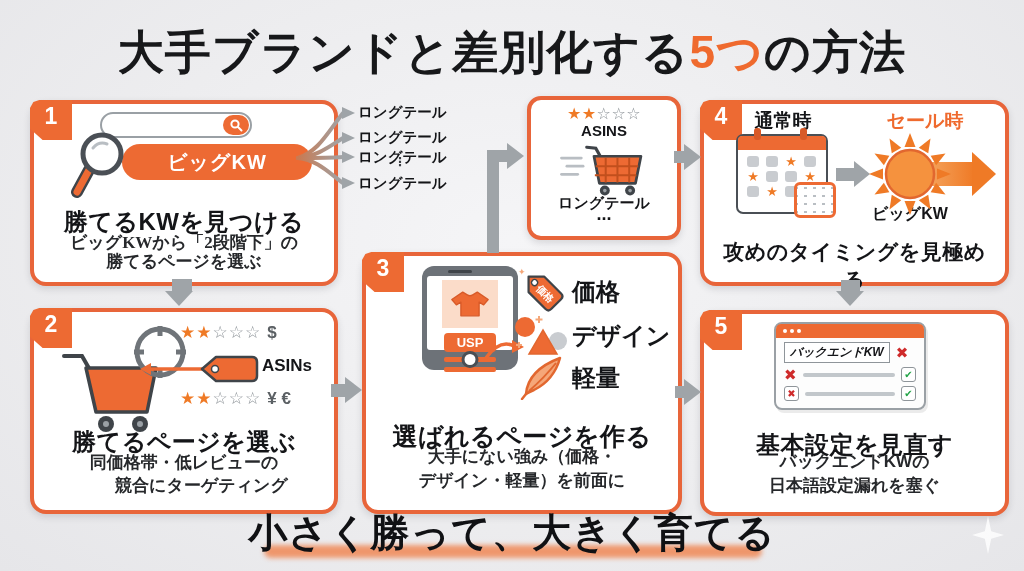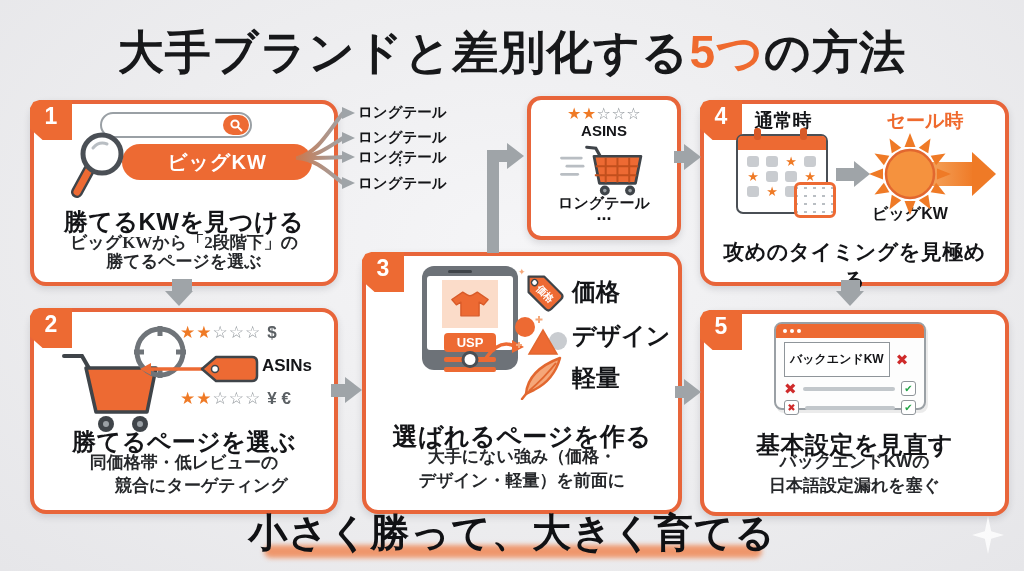--- a/index.html
+++ b/index.html
@@ -97,22 +97,22 @@
   #c4-bigkw{position:absolute;left:164px;top:100px;width:84px;text-align:center;
     font-size:16px;font-weight:900;}
   #c4-h{top:122px;font-size:21px;} #c4-p1{top:150px;font-weight:800;}
   
   #c5-browser{position:absolute;left:70px;top:8px;width:152px;height:88px;background:#fdfdfd;
     border:2px solid #9aa0a5;border-radius:8px;box-sizing:border-box;box-shadow:2px 3px 0 rgba(0,0,0,.08);}
   .b-top{height:14px;background:#ED6A33;border-radius:5px 5px 0 0;display:flex;
     align-items:center;gap:3px;padding-left:7px;}
   .dot{width:4px;height:4px;background:#fff;border-radius:50%;}
   .b-row{display:flex;align-items:center;gap:6px;padding:0 8px;margin-top:4px;}
-  .kw-label{border:1.5px solid #8f959a;font-size:12px;font-weight:800;padding:8px 5px;
-    color:#141518;background:#fff;white-space:nowrap;}
+  .kw-label{border:1.5px solid #8f959a;font-size:12px;font-weight:800;padding:1px 5px;
+    color:#141518;background:#fff;white-space:nowrap;font-style:italic;}
   .x-mark{color:#CF2B2B;font-weight:900;font-size:15px;line-height:15px;}
   .g-line{height:4px;background:#c2c7cb;border-radius:2px;width:64px;flex:1;}
   .checkbox{width:13px;height:13px;border:1.5px solid #8f959a;border-radius:3px;background:#fff;
     display:flex;align-items:center;justify-content:center;font-size:10px;line-height:10px;
     font-weight:900;flex:none;box-sizing:content-box;}
   .check-green{color:#23A447;} .check-red{color:#CF2B2B;}
   #c5-h{top:103px;} #c5-p1{top:137px;} #c5-p2{top:161px;}
   
   .mid-row{position:absolute;left:0;right:0;text-align:center;margin:0;}
   #mb-stars{top:4px;font-size:16px;letter-spacing:.5px;}

